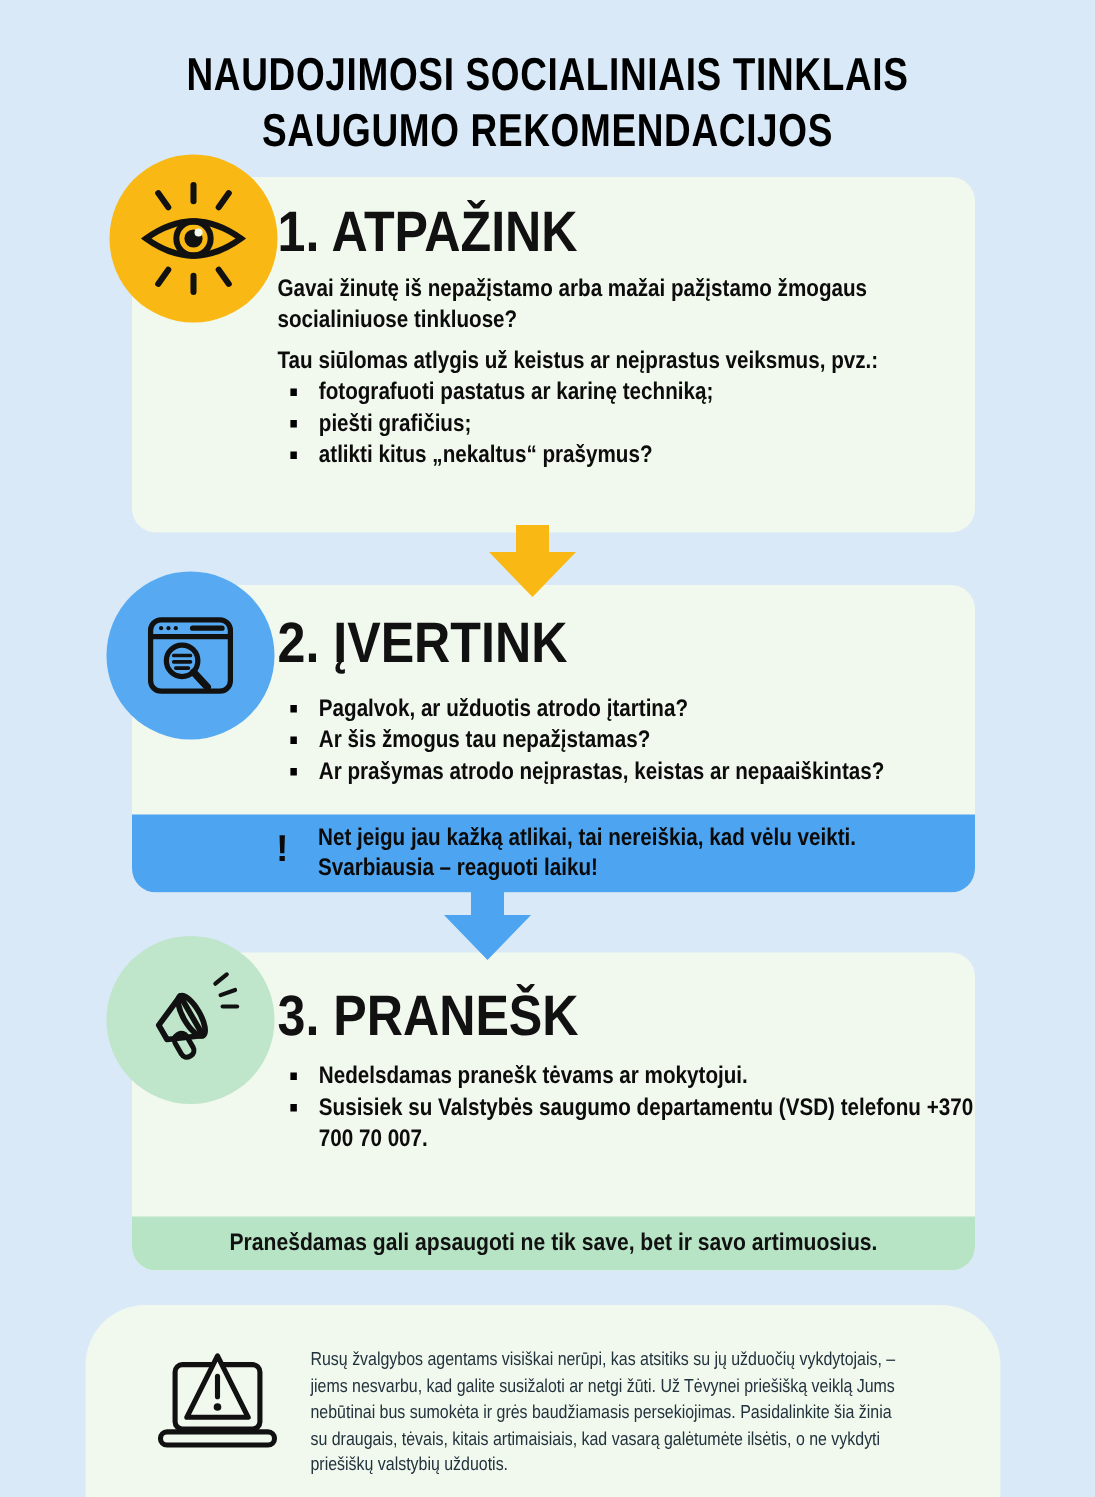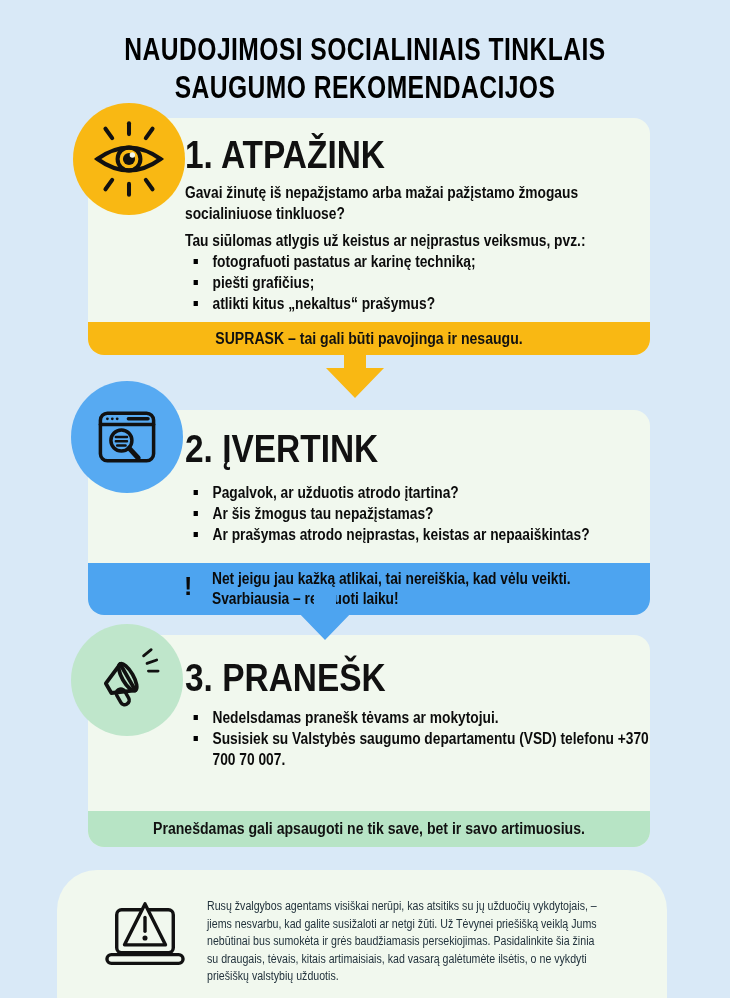--- a/index.html
+++ b/index.html
@@ -12,21 +12,21 @@
   .page{position:relative;width:730px;height:998px;overflow:hidden;
         font-family:"Liberation Sans",sans-serif;background:var(--page_bg);}
 
   .title{position:absolute;top:16px;left:0;width:730px;text-align:center;
          font-weight:bold;font-size:28px;line-height:34px;color:#000;
          transform:scale(0.88,1.1);letter-spacing:.5px;}
 
   .card{position:absolute;left:88px;width:562px;background:var(--card_bg);
         border-radius:16px;overflow:hidden;z-index:1;}
   .card1{top:118px;height:237px;}
-  .card2{top:390px;height:205px;margin-top:20px;}
+  .card2{top:390px;height:205px;}
   .card3{top:635px;height:212px;}
 
   .h2{position:absolute;left:97px;margin:0;font-weight:bold;font-size:38px;color:#111;
       transform:scaleX(0.88);transform-origin:0 0;white-space:nowrap;}
   .card1 .h2{top:16px;} .card2 .h2{top:18px;} .card3 .h2{top:22px;}
 
   .txt{position:absolute;left:97px;margin:0;font-weight:bold;font-size:16px;line-height:21px;
        color:var(--ink);transform:scaleX(0.86);transform-origin:0 0;width:540px;}
   .intro1{top:64px;} .listintro1{top:112px;}
 
@@ -76,23 +76,20 @@
 
   <section class="card card1">
     <h2 class="h2">1. ATPAŽINK</h2>
     <p class="txt intro1">Gavai žinutę iš nepažįstamo arba mažai pažįstamo žmogaus socialiniuose tinkluose?</p>
     <p class="txt listintro1">Tau siūlomas atlygis už keistus ar neįprastus veiksmus, pvz.:</p>
     <ul class="list list1">
       <li>fotografuoti pastatus ar karinę techniką;</li>
       <li>piešti grafičius;</li>
       <li>atlikti kitus „nekaltus“ prašymus?</li>
     </ul>
-    <div class="band band-yellow">
-      <span class="band-center">SUPRASK – tai gali būti pavojinga ir nesaugu.</span>
-    </div>
   </section>
 
   <div class="circle c1">
     <svg width="74" height="78" viewBox="0 0 110 116" fill="none" stroke="#111" stroke-width="6" stroke-linecap="round">
       <path d="M8 58 Q55 24 102 58 Q55 92 8 58 Z"></path>
       <circle cx="55" cy="58" r="17"></circle>
       <circle cx="55" cy="58" r="9" fill="#111" stroke="none"></circle>
       <circle cx="60" cy="52" r="4" fill="#f1f8ee" stroke="none"></circle>
       <path d="M30 27 L20 13"></path>
         <path d="M55 21 L55 5"></path>

